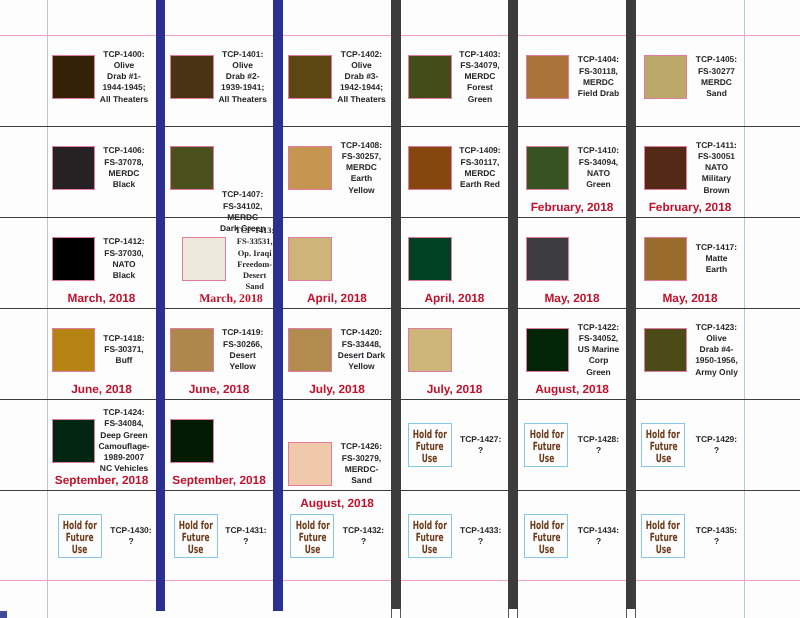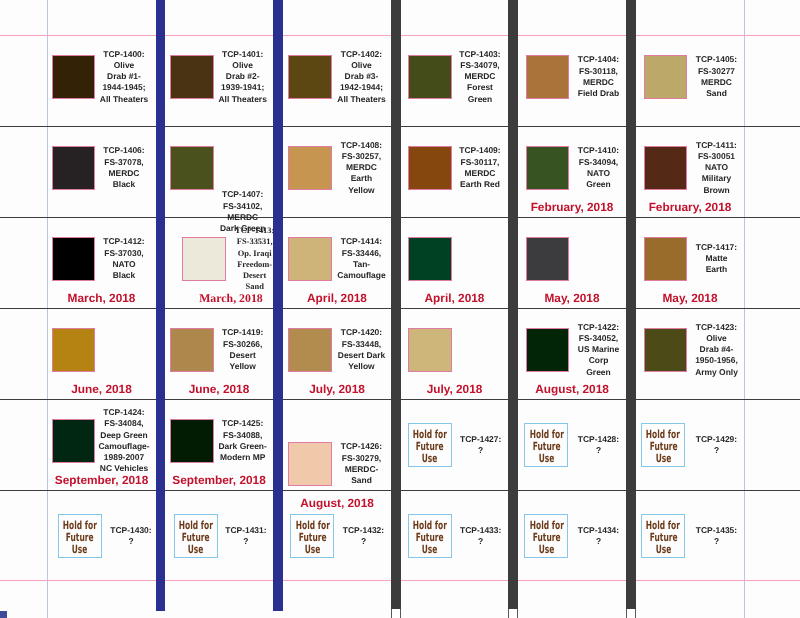--- a/index.html
+++ b/index.html
@@ -194,26 +194,20 @@
           <div>FS-33531,</div>
           <div>Op. Iraqi</div>
           <div>Freedom-</div>
           <div>Desert</div>
           <div>Sand</div>
         </div>
         <div class="monthlabel" style="left: -16px; top: 74.8px; width: 140px;">March,  2018</div>
       </div>
       <div class="cell" style="left: 283px; top: 0px; width: 108px; height: 91px;">
         <div class="swatch" title="#ceb479" style="left: 5px; top: 20px; width: 43.6px; height: 43.6px; background: rgb(206, 180, 121);"></div>
-        <div class="celltext" style="left: 34.5px; top: 19.3px; width: 88px;">
-          <div>TCP-1414:</div>
-          <div>FS-33446,</div>
-          <div>Tan-</div>
-          <div>Camouflage</div>
-        </div>
         <div class="monthlabel" style="left: -16px; top: 74.8px; width: 140px;">April,  2018</div>
       </div>
       <div class="cell" style="left: 401px; top: 0px; width: 107px; height: 91px;">
         <div class="swatch" title="#004023" style="left: 7.3px; top: 20px; width: 43.6px; height: 43.6px; background: rgb(0, 64, 35);"></div>
         <div class="monthlabel" style="left: -16.5px; top: 74.8px; width: 140px;">April,  2018</div>
       </div>
       <div class="cell" style="left: 518px; top: 0px; width: 108px; height: 91px;">
         <div class="swatch" title="#3c3b3d" style="left: 7.8px; top: 20px; width: 43.6px; height: 43.6px; background: rgb(60, 59, 61);"></div>
         <div class="monthlabel" style="left: -16px; top: 74.8px; width: 140px;">May,  2018</div>
       </div>
@@ -223,20 +217,25 @@
           <div>TCP-1417:</div>
           <div>Matte</div>
           <div>Earth</div>
         </div>
         <div class="monthlabel" style="left: -16px; top: 74.8px; width: 140px;">May,  2018</div>
       </div>
     </div>
     <div class="gridrow" style="left: 0px; top: 308px; width: 800px; height: 91px;">
       <div class="cell" style="left: 47px; top: 0px; width: 109px; height: 91px;">
         <div class="swatch" title="#b58311" style="left: 4.7px; top: 20px; width: 43.6px; height: 43.6px; background: rgb(181, 131, 17);"></div>
+        <div class="celltext" style="left: 33px; top: 24.925px; width: 88px;">
+          <div>TCP-1418:</div>
+          <div>FS-30371,</div>
+          <div>Buff</div>
+        </div>
         <div class="monthlabel" style="left: -15.5px; top: 74.8px; width: 140px;">June,  2018</div>
       </div>
       <div class="cell" style="left: 165px; top: 0px; width: 108px; height: 91px;">
         <div class="swatch" title="#ad874c" style="left: 5px; top: 20px; width: 43.6px; height: 43.6px; background: rgb(173, 135, 76);"></div>
         <div class="celltext" style="left: 33.7px; top: 19.3px; width: 88px;">
           <div>TCP-1419:</div>
           <div>FS-30266,</div>
           <div>Desert</div>
           <div>Yellow</div>
         </div>
@@ -286,26 +285,20 @@
           <div>FS-34084,</div>
           <div>Deep Green</div>
           <div>Camouflage-</div>
           <div>1989-2007</div>
           <div>NC Vehicles</div>
         </div>
         <div class="monthlabel" style="left: -15.5px; top: 74.8px; width: 140px;">September,  2018</div>
       </div>
       <div class="cell" style="left: 165px; top: 0px; width: 108px; height: 91px;">
         <div class="swatch" title="#011c02" style="left: 5px; top: 20px; width: 43.6px; height: 43.6px; background: rgb(1, 28, 2);"></div>
-        <div class="celltext" style="left: 33.7px; top: 19.3px; width: 88px;">
-          <div>TCP-1425:</div>
-          <div>FS-34088,</div>
-          <div>Dark Green-</div>
-          <div>Modern MP</div>
-        </div>
         <div class="monthlabel" style="left: -16px; top: 74.8px; width: 140px;">September,  2018</div>
       </div>
       <div class="cell" style="left: 283px; top: 0px; width: 108px; height: 91px; margin-top: 23px;">
         <div class="swatch" title="#f0c8aa" style="left: 5px; top: 20px; width: 43.6px; height: 43.6px; background: rgb(240, 200, 170);"></div>
         <div class="celltext" style="left: 34.5px; top: 19.3px; width: 88px;">
           <div>TCP-1426:</div>
           <div>FS-30279,</div>
           <div>MERDC-</div>
           <div>Sand</div>
         </div>

